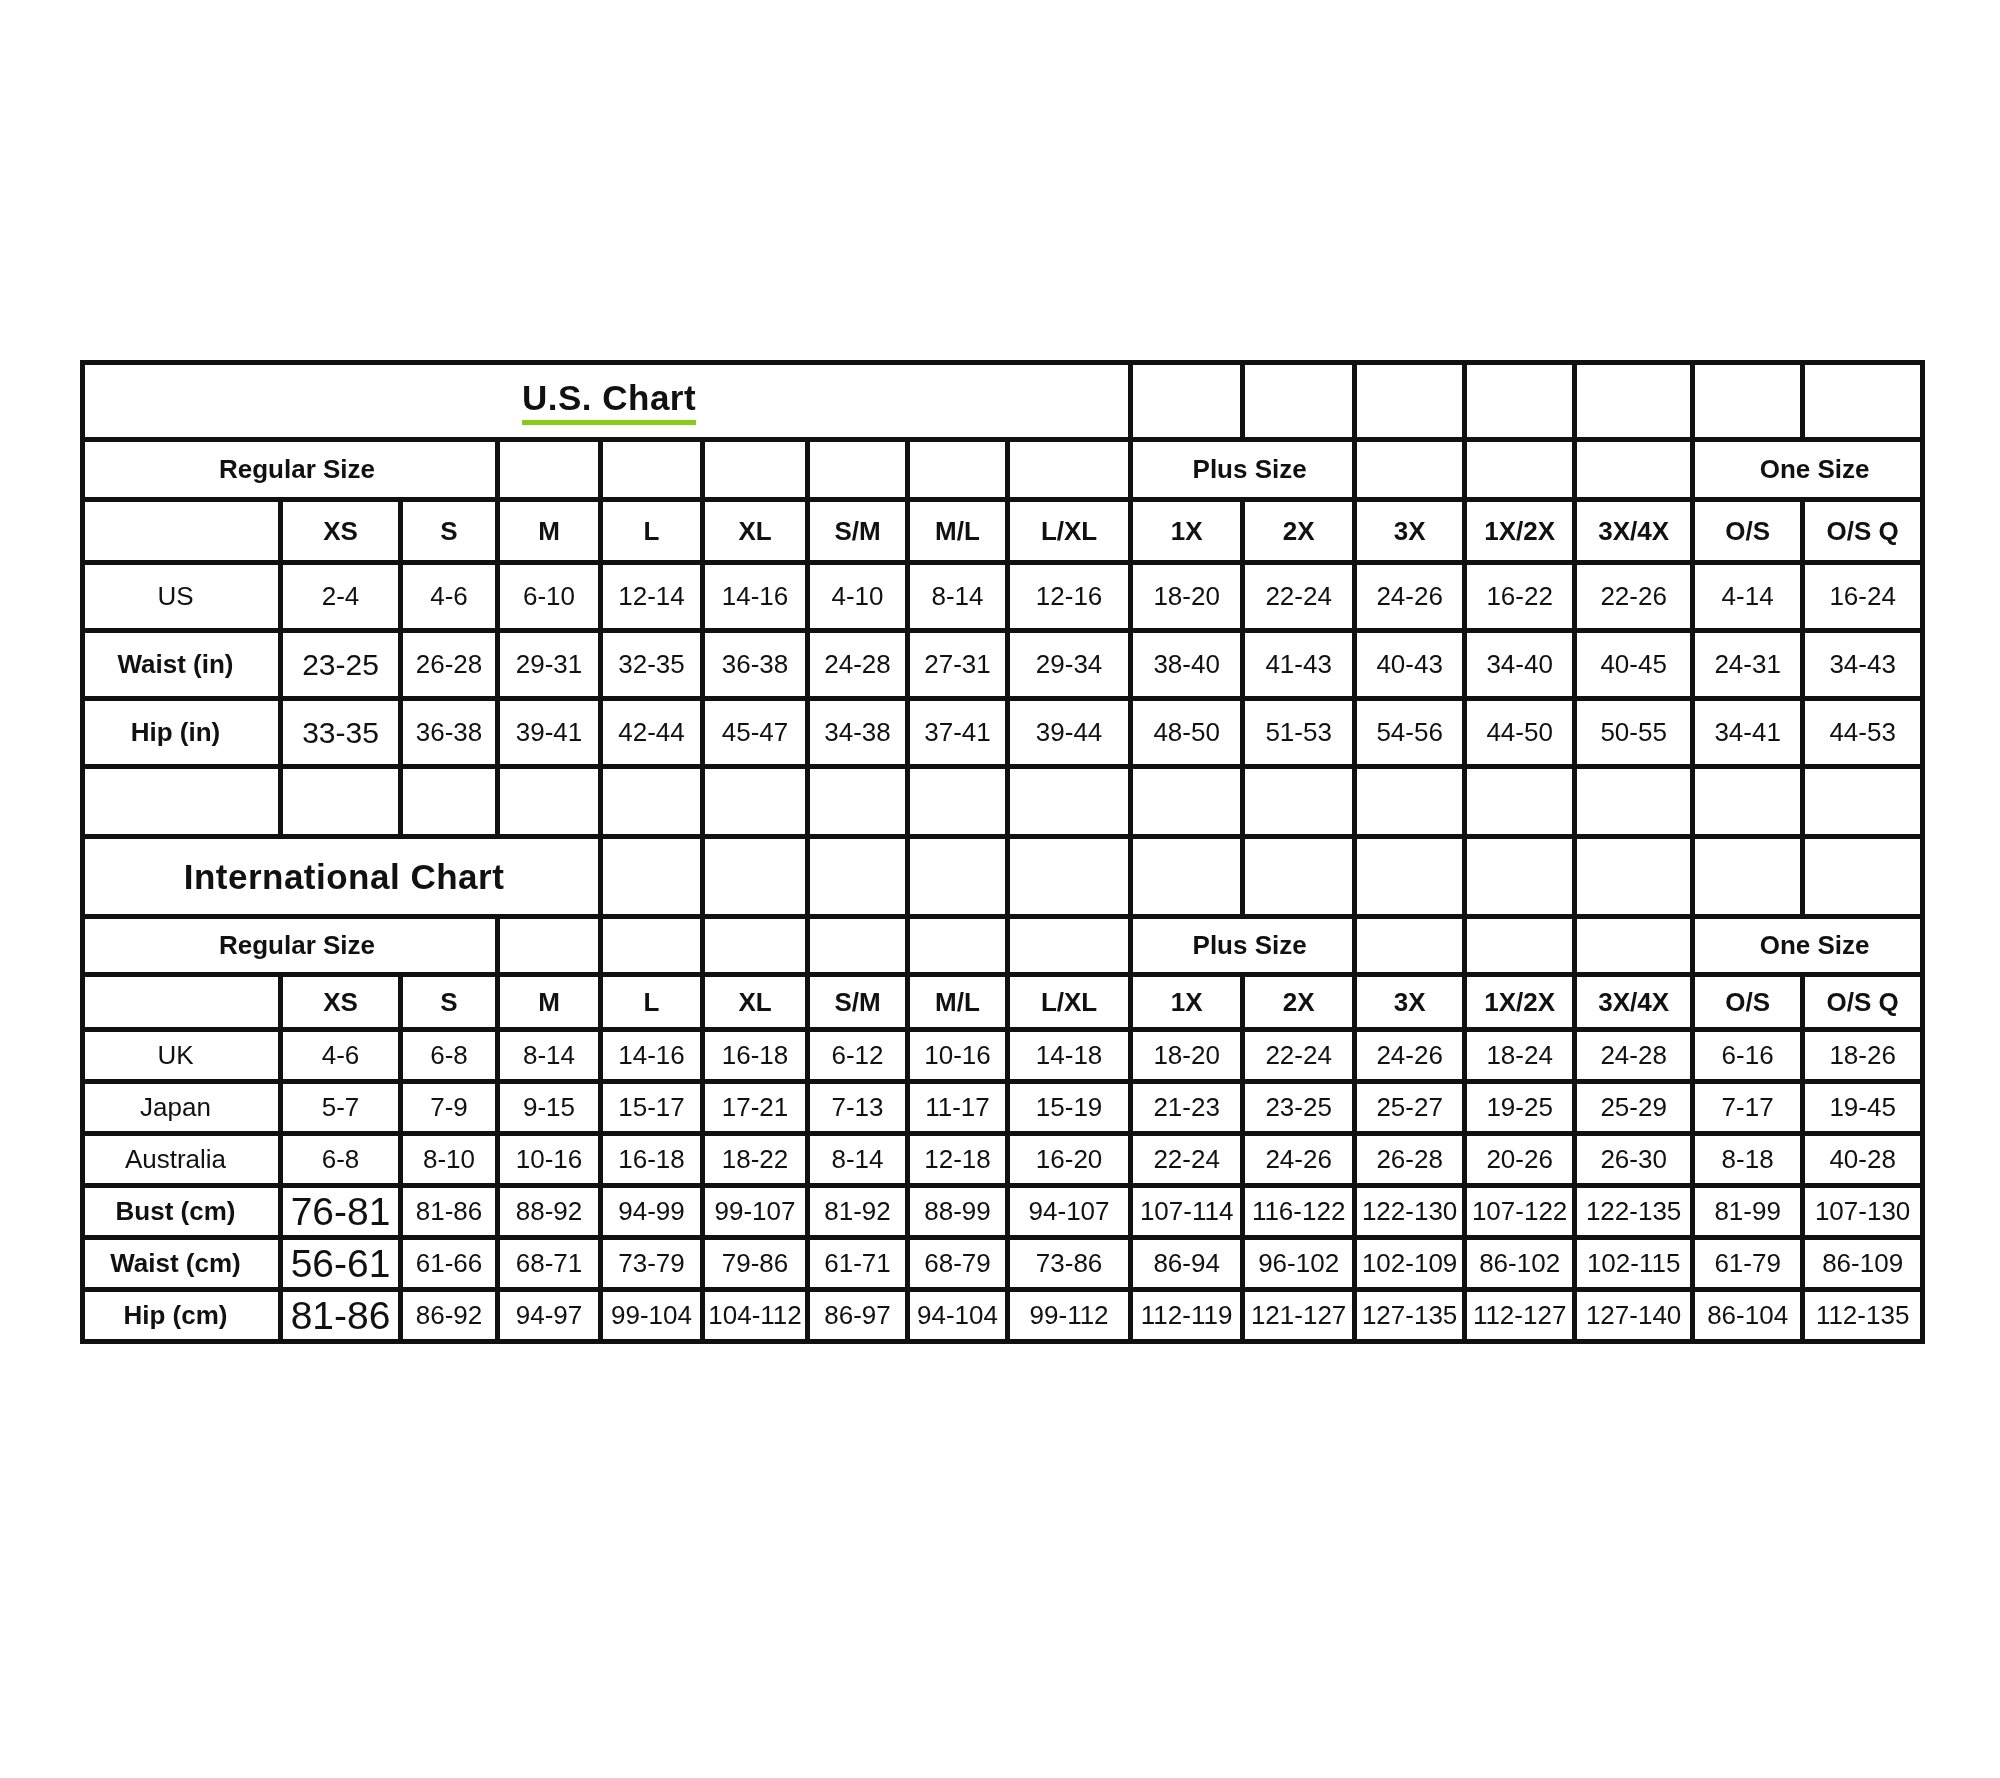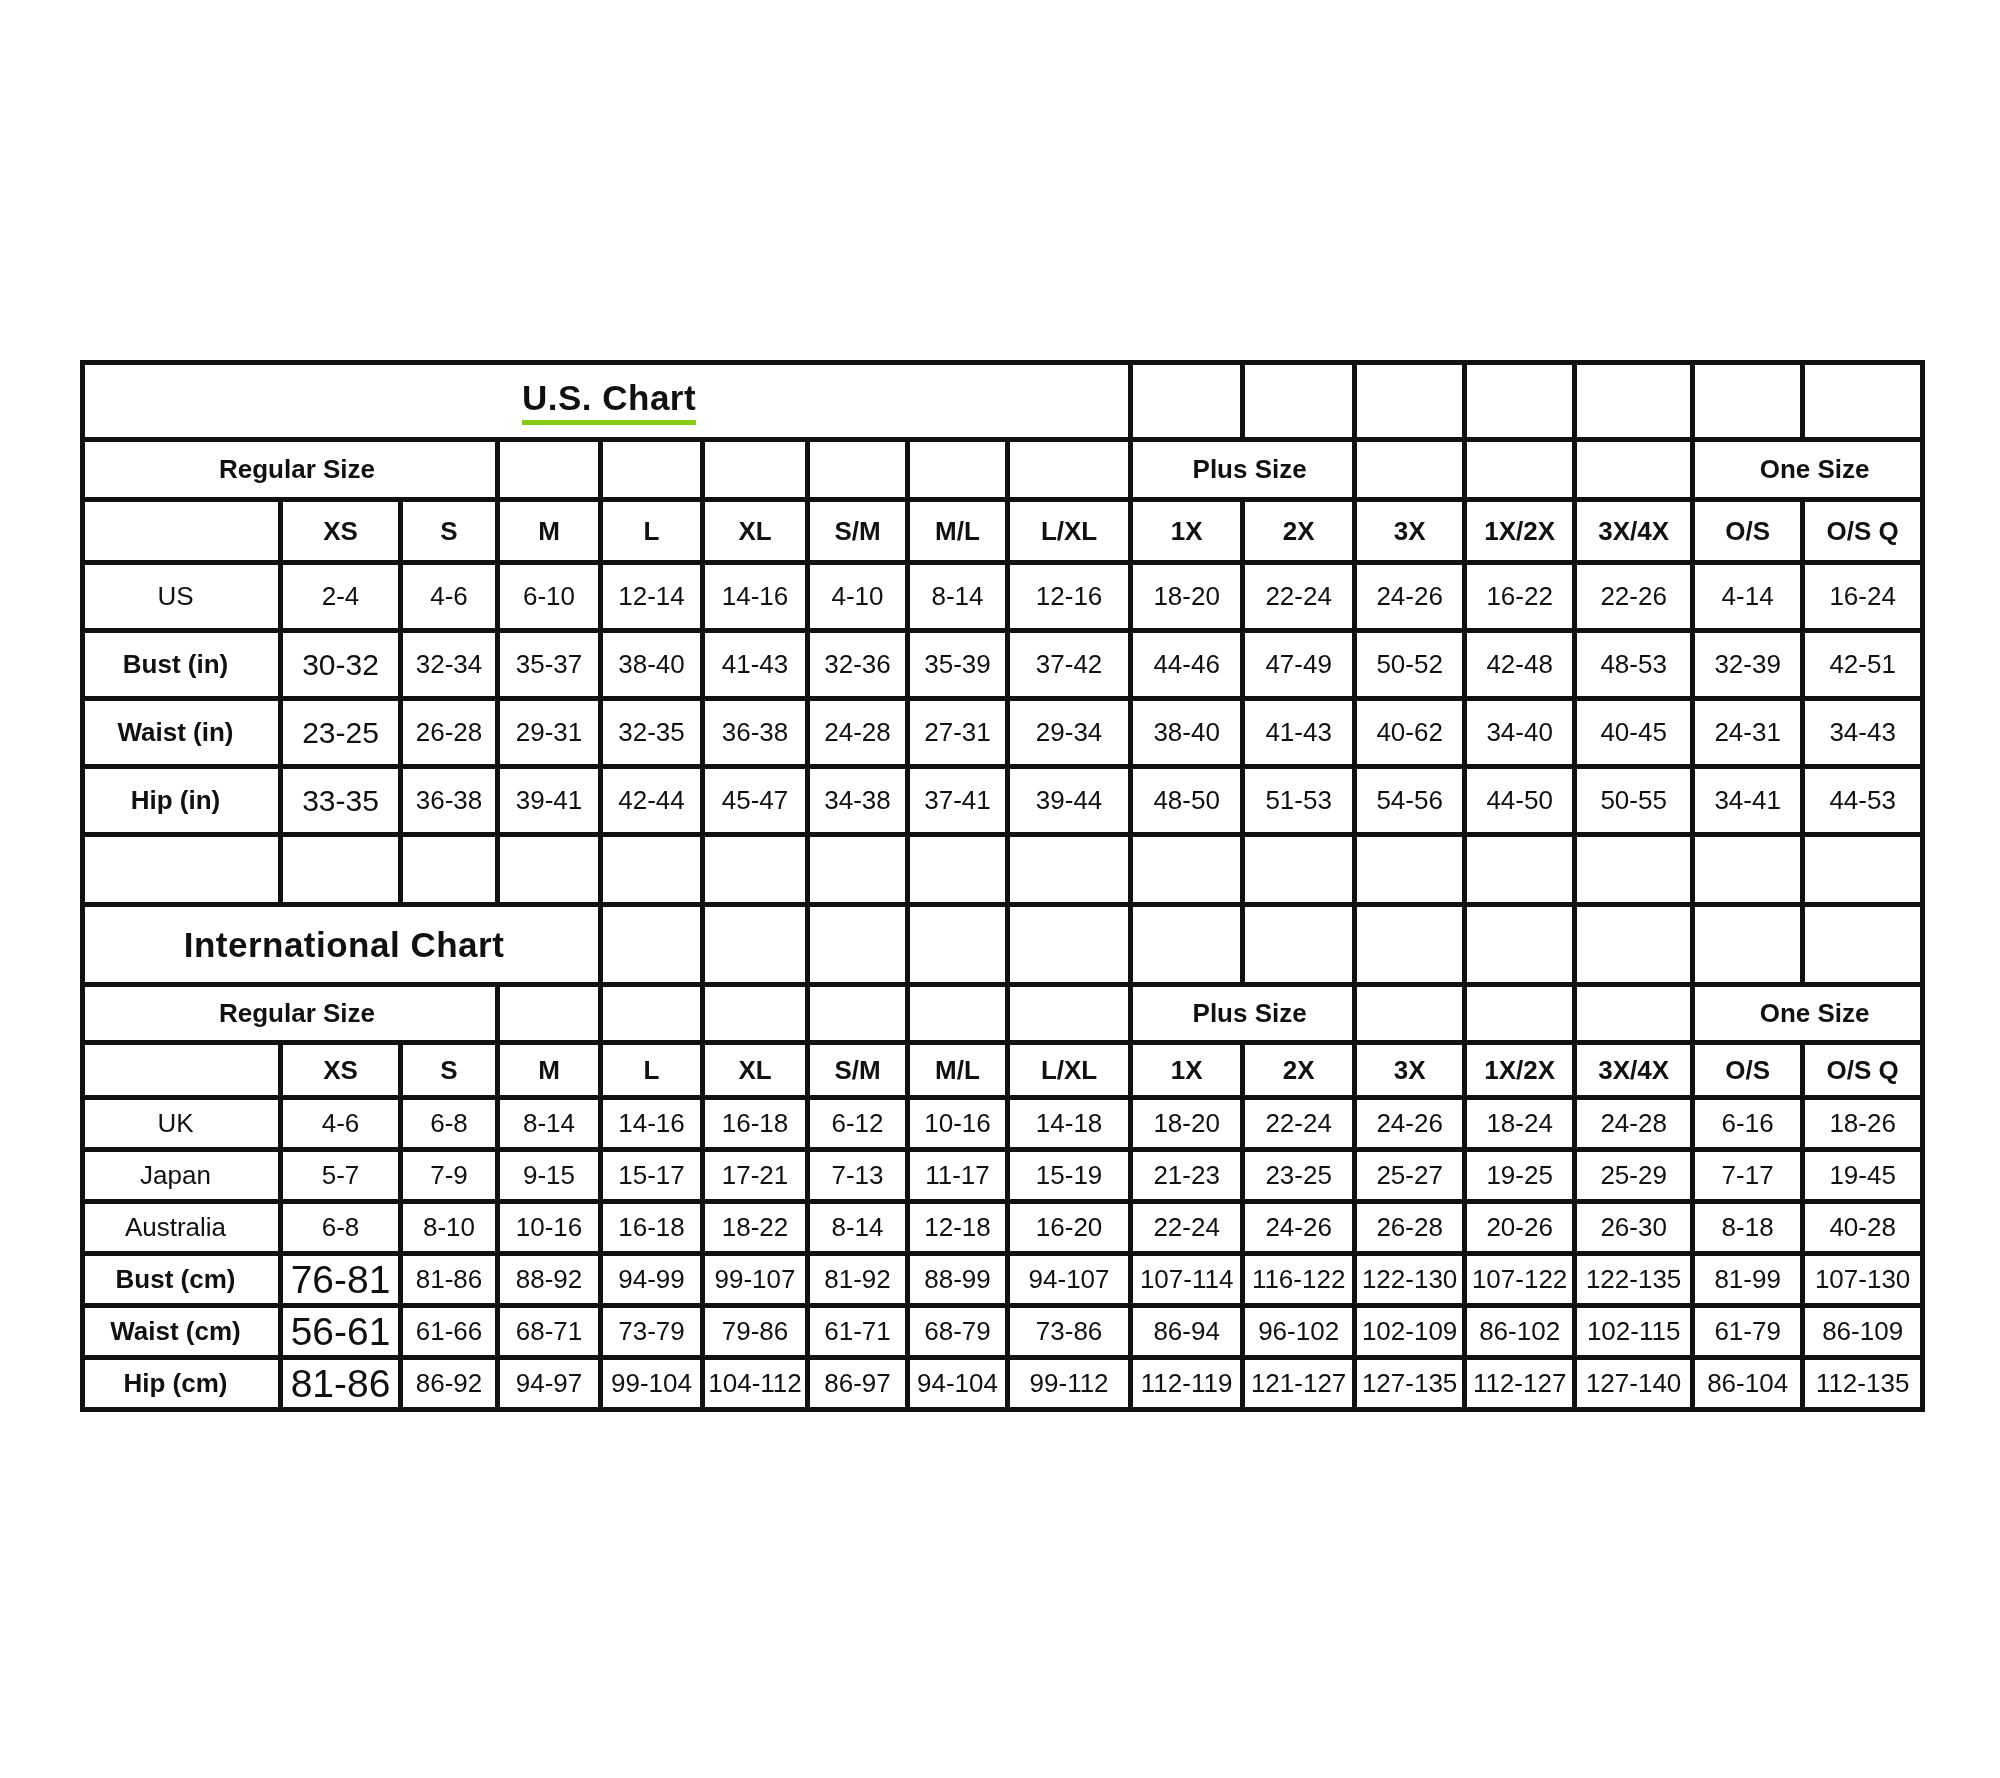--- a/index.html
+++ b/index.html
@@ -142,50 +142,32 @@
           <td class="val">12-16</td>
           <td class="val">18-20</td>
           <td class="val">22-24</td>
           <td class="val">24-26</td>
           <td class="val">16-22</td>
           <td class="val">22-26</td>
           <td class="val">4-14</td>
           <td class="val">16-24</td>
         </tr>
         <tr class="r-data us">
-          <td class="label-cell bold">Bust (in)</td>
-          <td class="val big">30-32</td>
-          <td class="val">32-34</td>
-          <td class="val">35-37</td>
-          <td class="val">38-40</td>
-          <td class="val">41-43</td>
-          <td class="val">32-36</td>
-          <td class="val">35-39</td>
-          <td class="val">37-42</td>
-          <td class="val">44-46</td>
-          <td class="val">47-49</td>
-          <td class="val">50-52</td>
-          <td class="val">42-48</td>
-          <td class="val">48-53</td>
-          <td class="val">32-39</td>
-          <td class="val">42-51</td>
-        </tr>
-        <tr class="r-data us">
           <td class="label-cell bold">Waist (in)</td>
           <td class="val big">23-25</td>
           <td class="val">26-28</td>
           <td class="val">29-31</td>
           <td class="val">32-35</td>
           <td class="val">36-38</td>
           <td class="val">24-28</td>
           <td class="val">27-31</td>
           <td class="val">29-34</td>
           <td class="val">38-40</td>
           <td class="val">41-43</td>
-          <td class="val">40-62</td>
+          <td class="val">40-43</td>
           <td class="val">34-40</td>
           <td class="val">40-45</td>
           <td class="val">24-31</td>
           <td class="val">34-43</td>
         </tr>
         <tr class="r-data us">
           <td class="label-cell bold">Hip (in)</td>
           <td class="val big">33-35</td>
           <td class="val">36-38</td>
           <td class="val">39-41</td>

